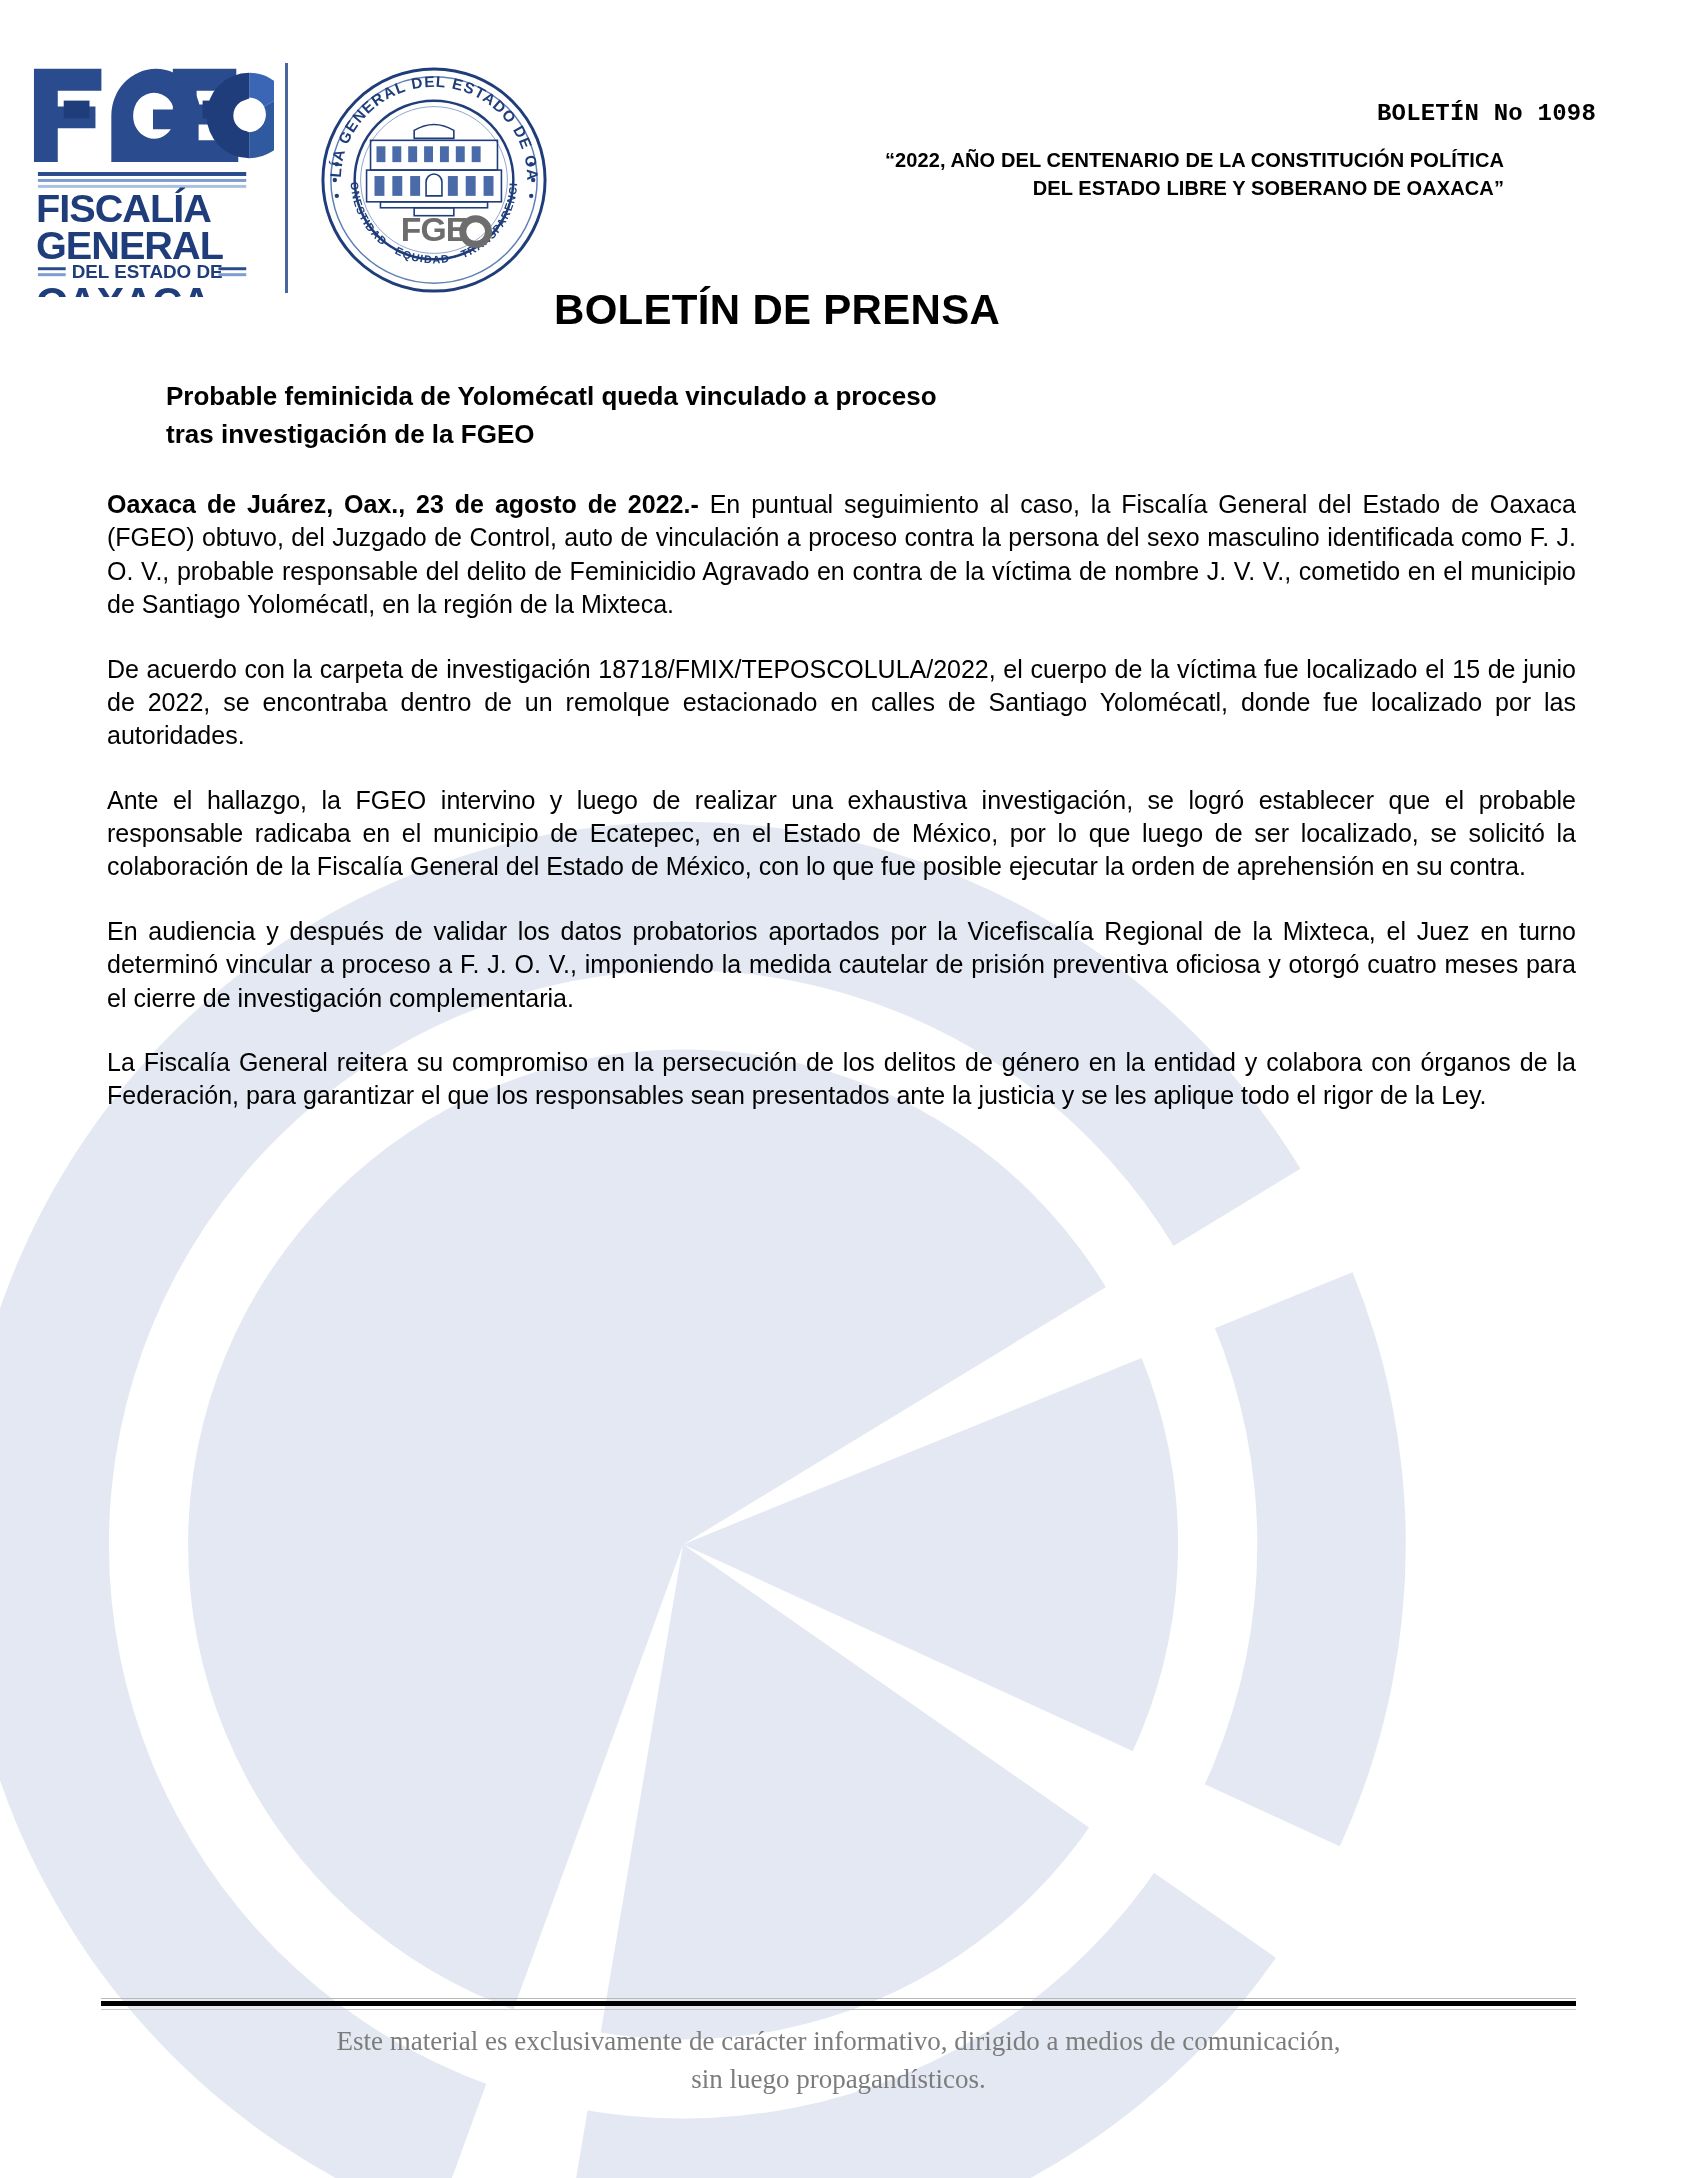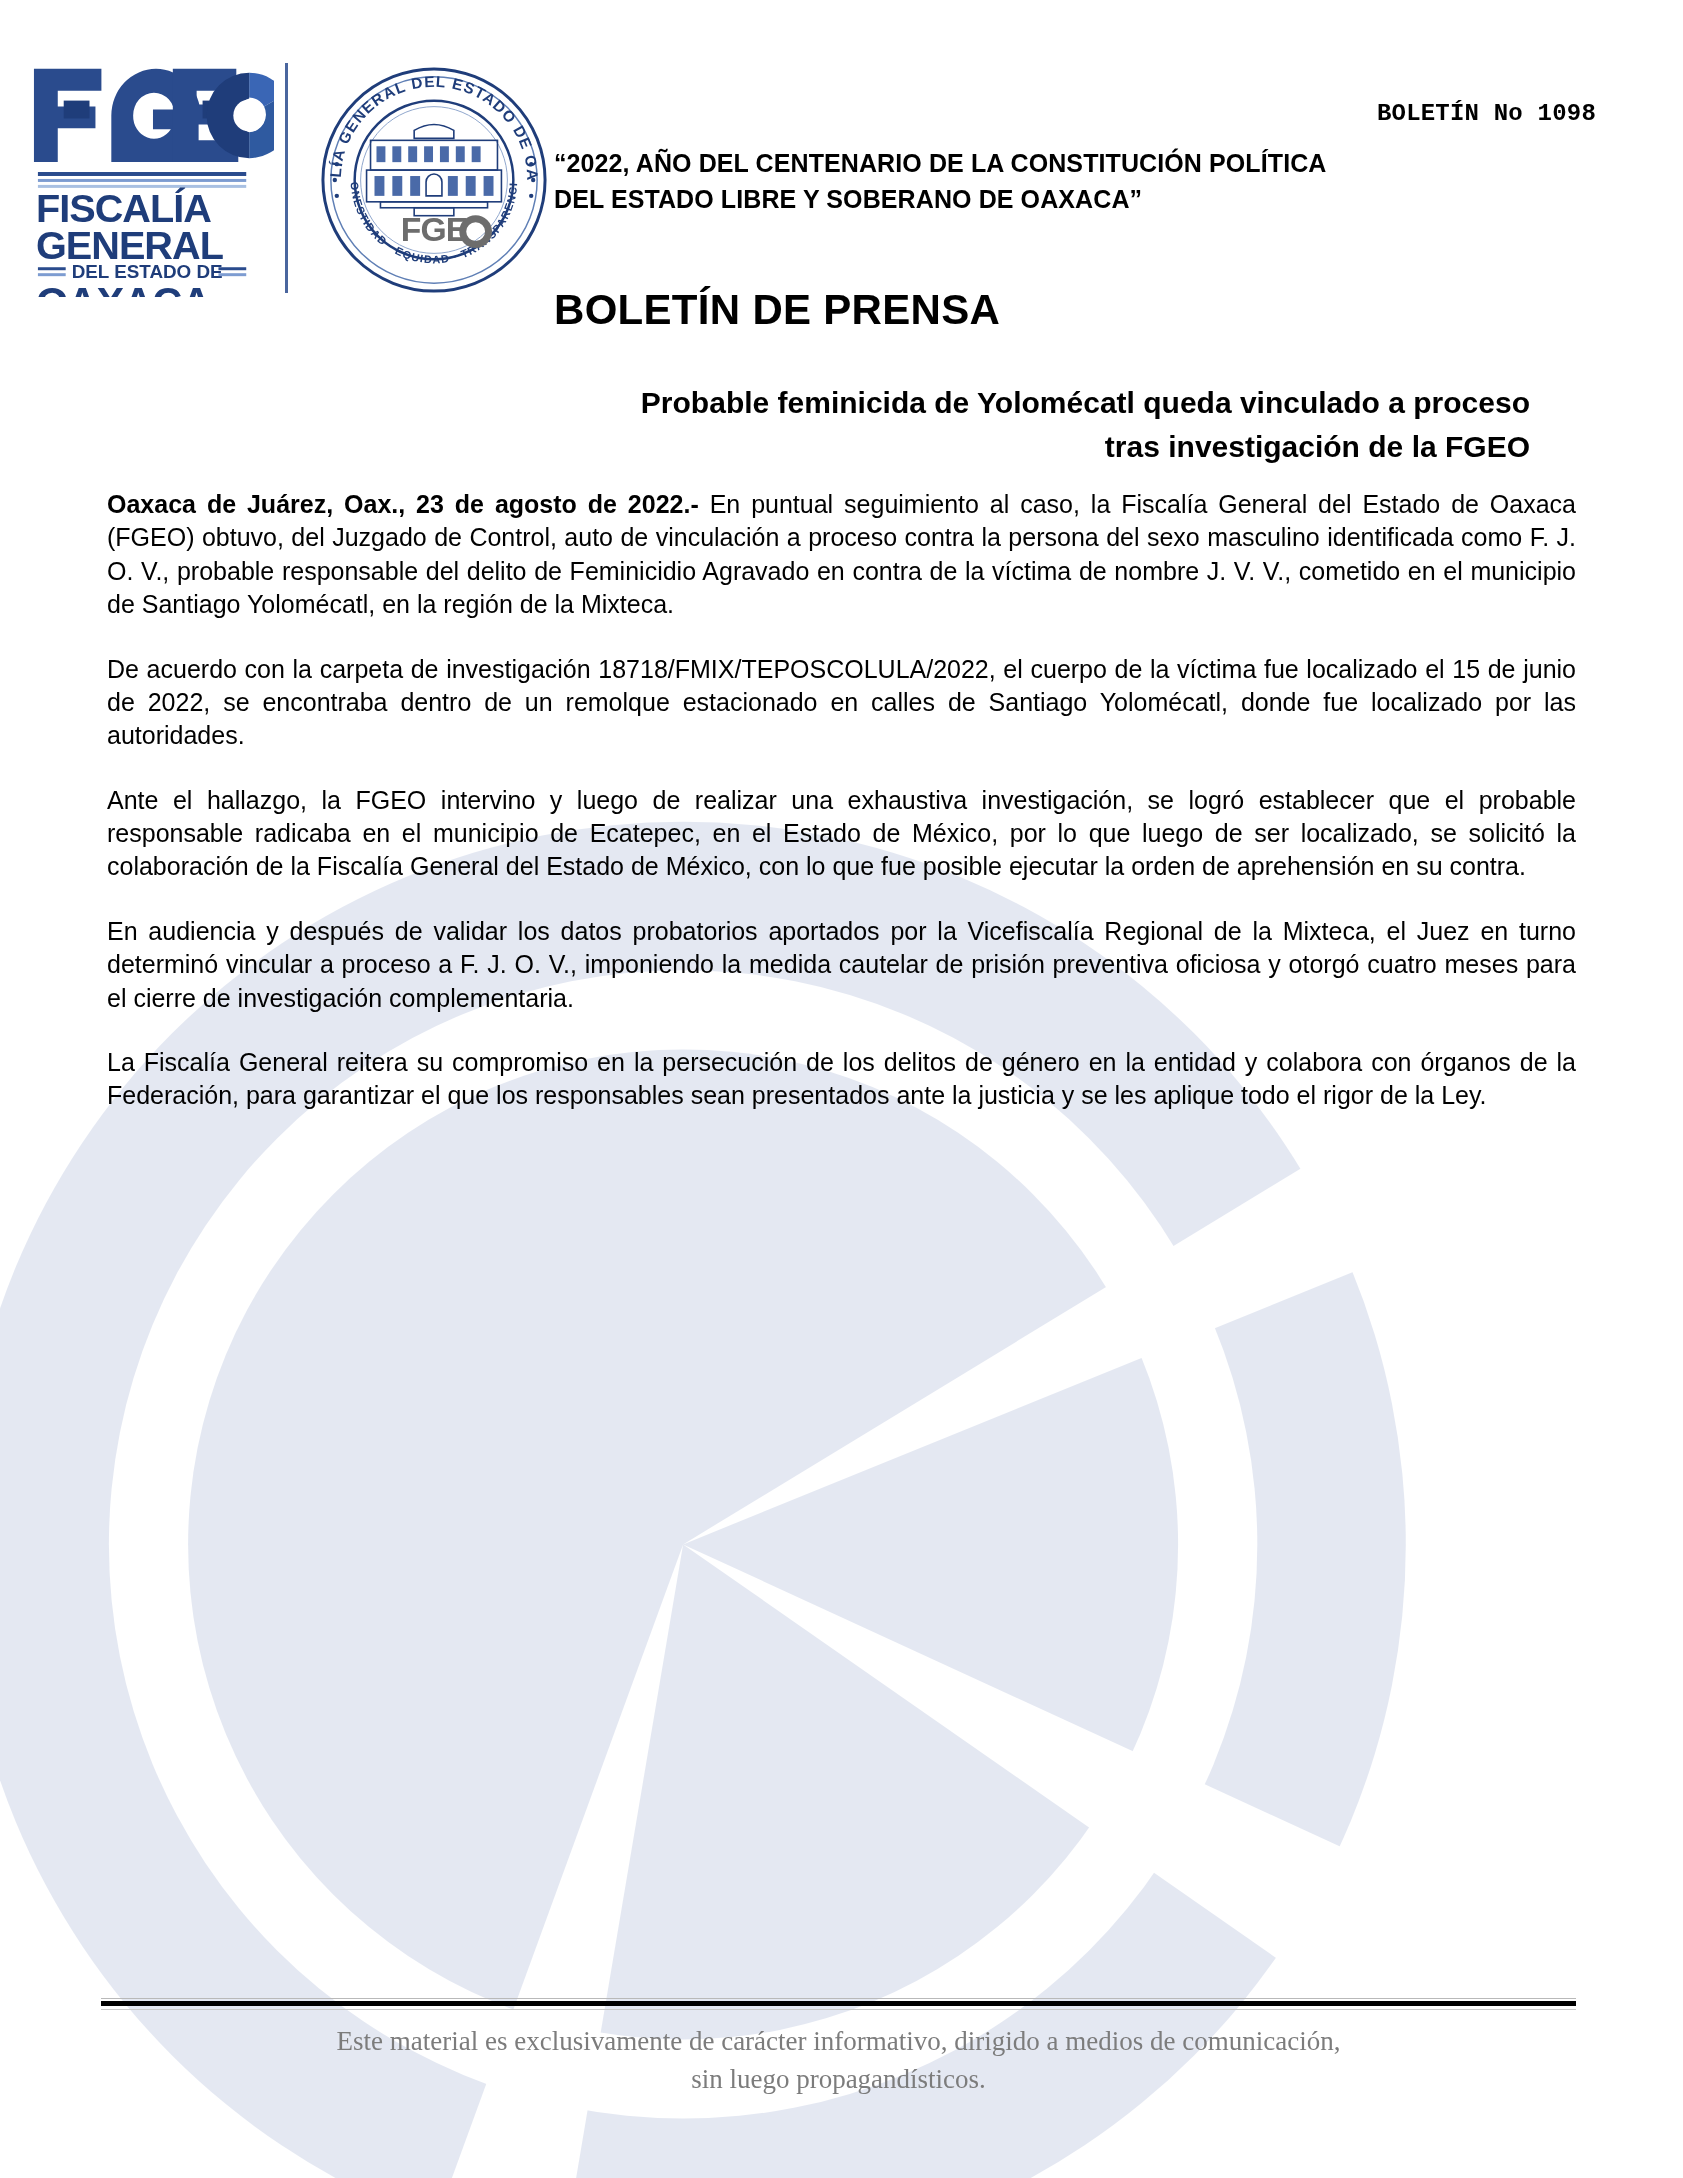--- a/index.html
+++ b/index.html
@@ -75,46 +75,46 @@
     font-weight: bold;
     letter-spacing: 0.2px;
     font-family: Liberation Mono, monospace;
   }
 
   #centenario {
     position: absolute;
     left: 554px;
     top: 146px;
     width: 950px;
-    text-align: left;
-    font-size: 25px;
+    text-align: right;
+    font-size: 20px;
     font-weight: bold;
     line-height: 1.42;
     letter-spacing: 0.1px;
   }
 
   #press-title {
     position: absolute;
     left: 554px;
     top: 286px;
     width: 950px;
     text-align: left;
     font-size: 42px;
     font-weight: bold;
     letter-spacing: 0.3px;
   }
 
   
   #headline {
     position: absolute;
-    left: 144px;
+    left: 166px;
     top: 361px;
     width: 1386px;
-    text-align: right;
-    font-size: 30px;
+    text-align: left;
+    font-size: 26px;
     font-weight: bold;
     line-height: 1.45;
     z-index: 2;
   }
 
   
   #body-copy {
     position: absolute;
     left: 107px;
     top: 488px;

